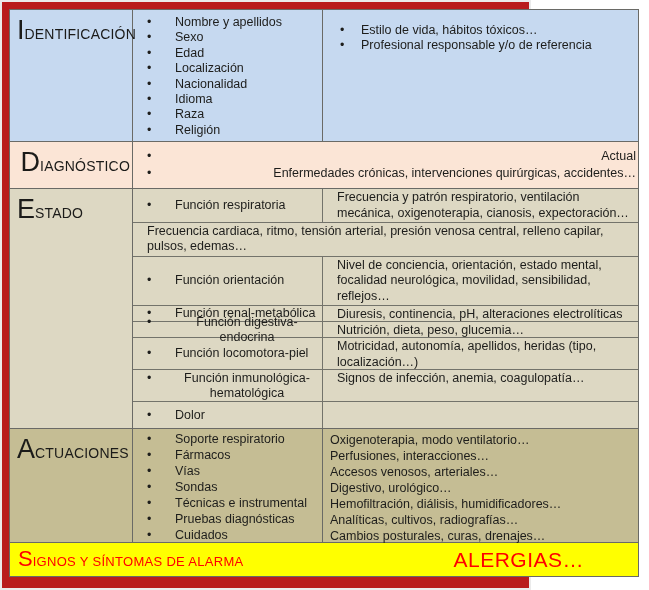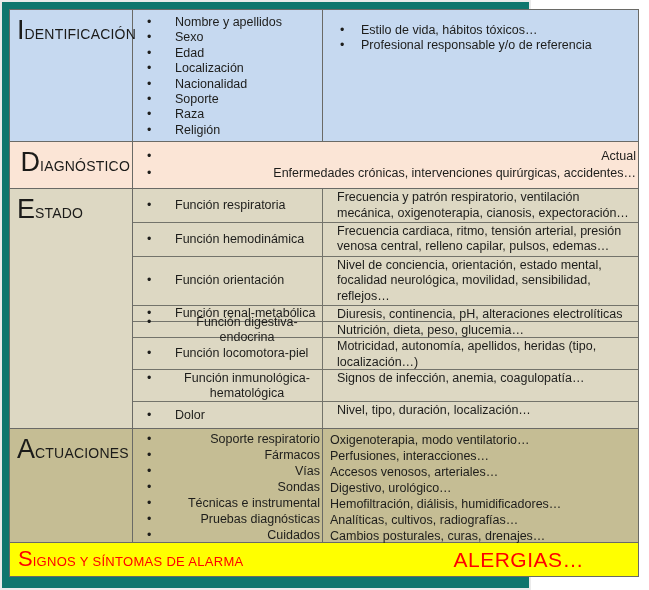--- a/index.html
+++ b/index.html
@@ -4,21 +4,21 @@
 <style>
   * { box-sizing: border-box; }
   html, body { margin: 0; padding: 0; }
   body {
     width: 649px; height: 590px;
     background: #ffffff;
     font-family: "Liberation Sans", sans-serif;
     color: #1d1d1b;
     overflow: hidden;
   }
-  .page { position: relative; width: 531px; height: 590px; background: #0f766e; }
+  .page { position: relative; width: 531px; height: 590px; background: #b91c1c; }
   .page::before { content:""; position:absolute; inset:0; border:2px solid #ebebeb; pointer-events:none; }
 
   .table {
     position: absolute; left: 9px; top: 9px;
     width: 630px; height: 568px;
     border: 1px solid #6a6a66;
     display: flex; flex-direction: column;
     background: #fff;
   }
 
@@ -59,21 +59,21 @@
   .estado-sub:nth-child(5) { height: 16px; }
   .estado-sub:nth-child(6) { height: 32px; }
   .estado-sub:nth-child(7) { height: 32px; }
   .estado-sub:nth-child(8) { height: 26px; }
   .e-mid { width: 190px; border-right: 1px solid #73736b; display: flex; align-items: center; }
   .e-mid .lbl { position: relative; padding-left: 42px; padding-right: 3px; font-size: 12.5px; line-height: 15px; text-align: center; }
   .e-mid .lbl::before { content: "•"; position: absolute; left: 14px; }
   .e-right { flex: 1; padding: 1px 5px 0 14px; font-size: 12.5px; line-height: 15.5px; }
 
   #act-list { padding-top: 2px; }
-  #act-list li { line-height: 16px; text-align: right; }
+  #act-list li { line-height: 16px; }
   .act-right { flex: 1; padding: 3px 4px 0 7px; font-size: 12.5px; }
   .act-right div { line-height: 16px; }
 
   .alarm { margin-left: 8px; color: var(--alert-red); white-space: nowrap; }
   .alarm .cap  { font-size: 22px; line-height: 0.9; }
   .alarm .rest { font-size: 13px; letter-spacing: 0.3px; }
   .allergies { margin-left: auto; margin-right: 54px; color: var(--alert-red); font-size: 21px; letter-spacing: 0.5px; }
 </style>
 </head>
 <body>
@@ -85,21 +85,21 @@
       <div class="col-label">
         <span class="sec-title"><span class="cap">I</span><span class="rest">DENTIFICACIÓN</span></span>
       </div>
       <div class="col-mid">
         <ul class="blist" id="ident-list-1">
             <li>Nombre y apellidos</li>
             <li>Sexo</li>
             <li>Edad</li>
             <li>Localización</li>
             <li>Nacionalidad</li>
-            <li>Soporte</li>
+            <li>Idioma</li>
             <li>Raza</li>
             <li>Religión</li>
           </ul>
       </div>
       <div class="col-rest">
         <ul class="blist-sm" id="ident-list-2">
             <li>Estilo de vida, hábitos tóxicos…</li>
             <li>Profesional responsable y/o de referencia</li>
           </ul>
       </div>
@@ -122,23 +122,20 @@
         <span class="sec-title"><span class="cap">E</span><span class="rest">STADO</span></span>
       </div>
       <div class="col-rows" id="estado-rows">
           <div class="estado-sub">
             <div class="e-mid">
               <span class="lbl">Función respiratoria</span>
             </div>
             <div class="e-right">Frecuencia y patrón respiratorio, ventilación mecánica, oxigenoterapia, cianosis, expectoración…</div>
           </div>
           <div class="estado-sub">
-            <div class="e-mid">
-              <span class="lbl">Función hemodinámica</span>
-            </div>
             <div class="e-right">Frecuencia cardiaca, ritmo, tensión arterial, presión venosa central, relleno capilar, pulsos, edemas…</div>
           </div>
           <div class="estado-sub">
             <div class="e-mid">
               <span class="lbl">Función orientación</span>
             </div>
             <div class="e-right">Nivel de conciencia, orientación, estado mental, focalidad neurológica, movilidad, sensibilidad, reflejos…</div>
           </div>
           <div class="estado-sub">
             <div class="e-mid">
@@ -161,21 +158,20 @@
           <div class="estado-sub">
             <div class="e-mid">
               <span class="lbl">Función inmunológica-hematológica</span>
             </div>
             <div class="e-right">Signos de infección, anemia, coagulopatía…</div>
           </div>
           <div class="estado-sub">
             <div class="e-mid">
               <span class="lbl">Dolor</span>
             </div>
-            <div class="e-right">Nivel, tipo, duración, localización…</div>
           </div>
         </div>
     </div>
 
     <div class="section" id="sec-act">
       <div class="col-label">
         <span class="sec-title"><span class="cap">A</span><span class="rest">CTUACIONES</span></span>
       </div>
       <div class="col-mid">
         <ul class="blist" id="act-list">

